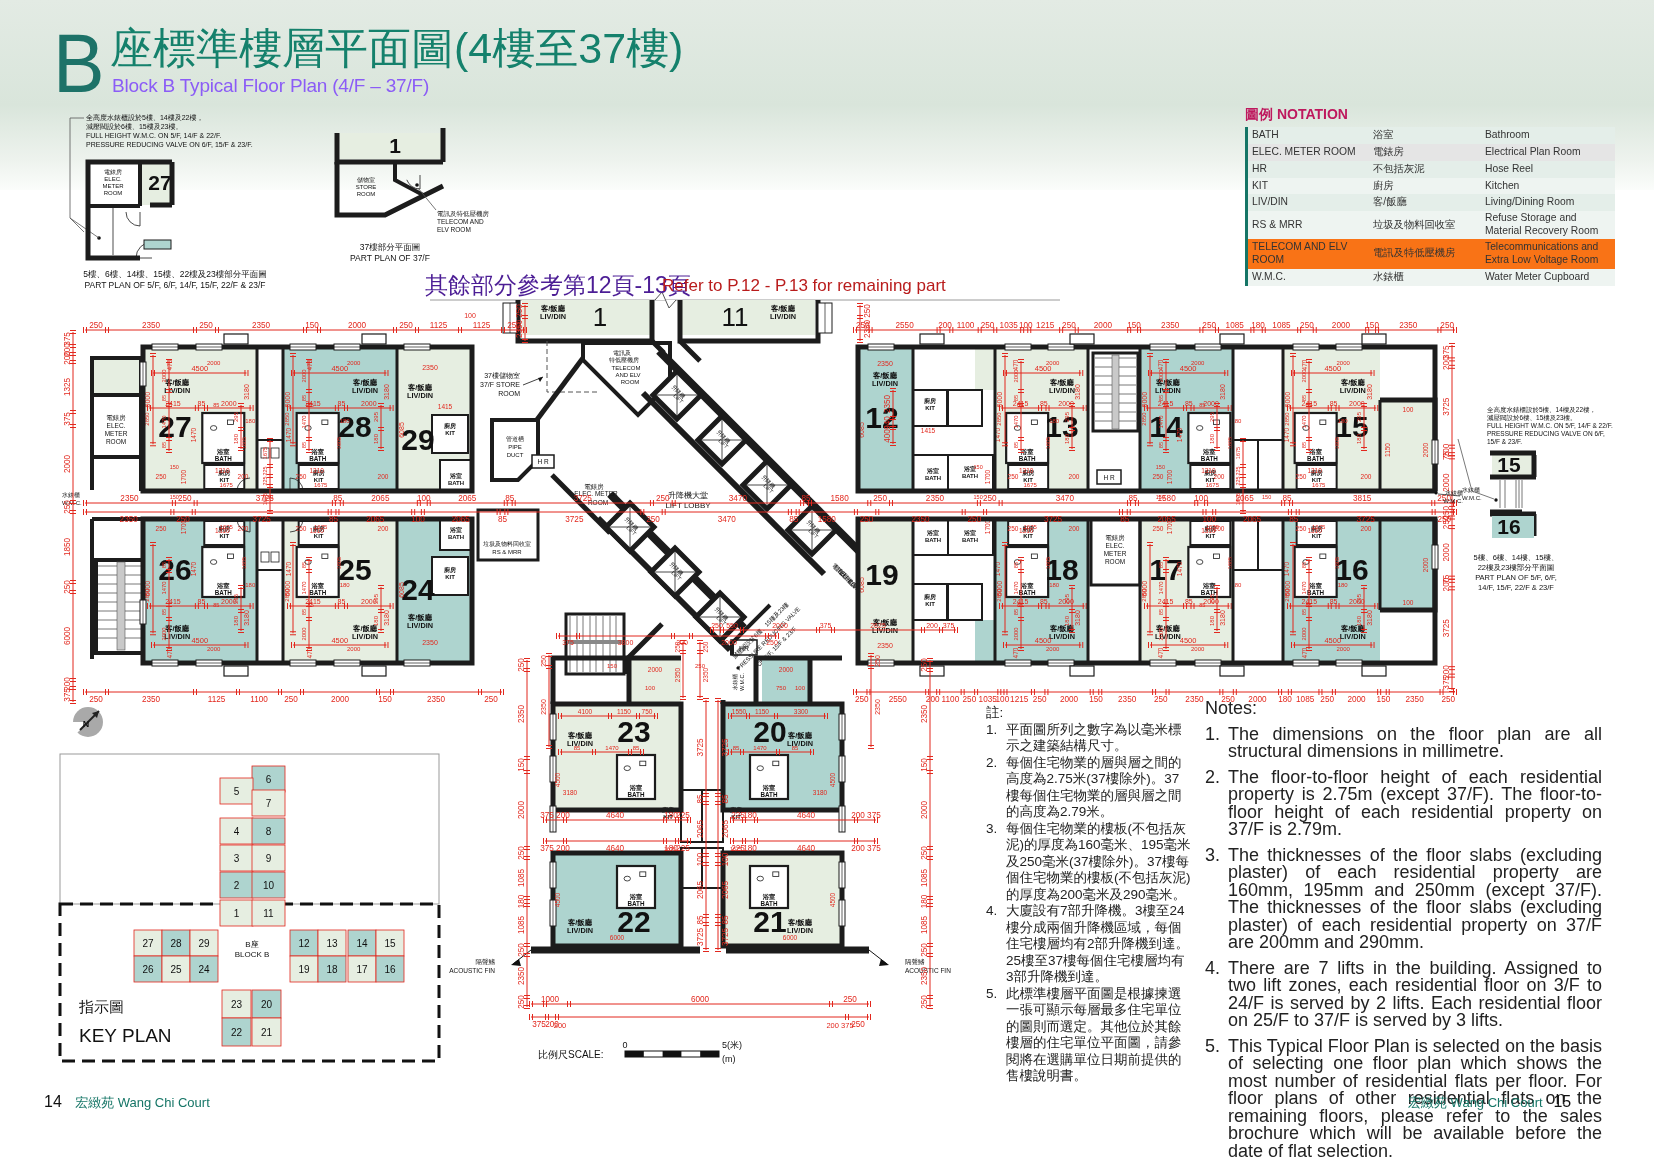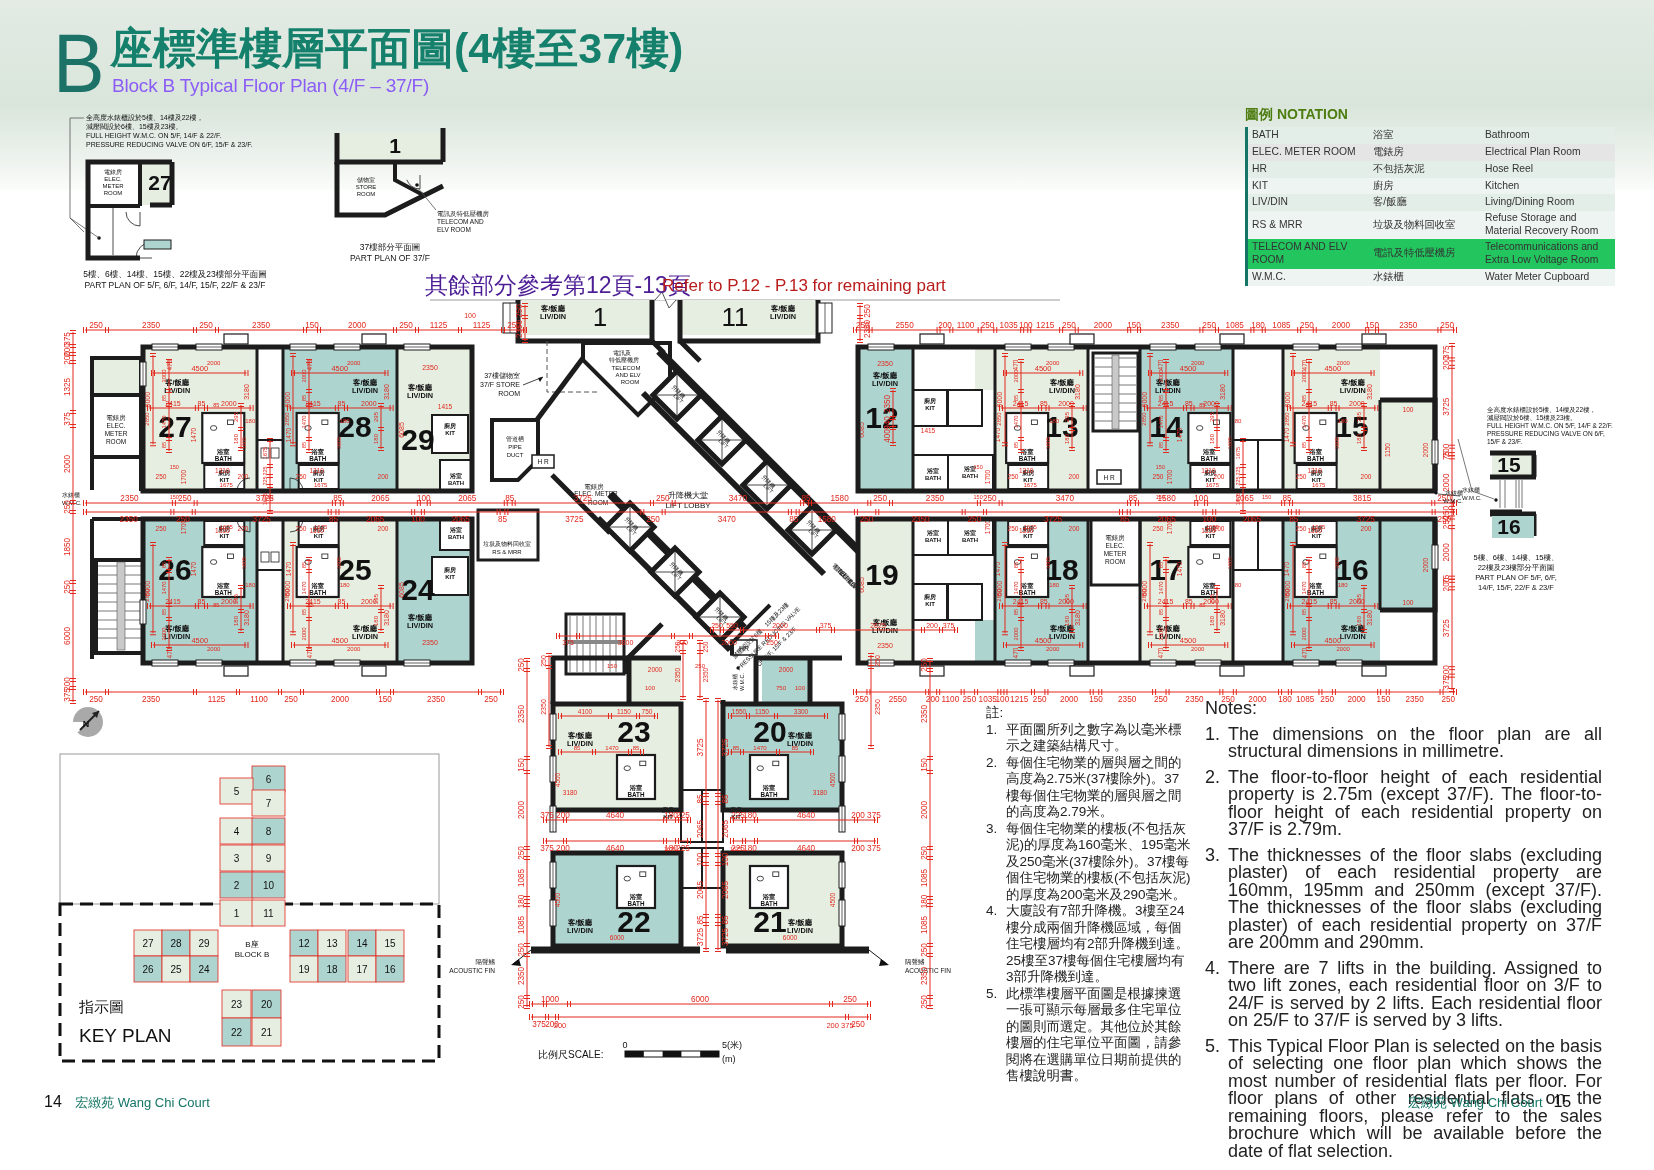--- a/index.html
+++ b/index.html
@@ -3,21 +3,21 @@
 html,body{margin:0;padding:0;background:#fff;width:1654px;height:1170px;overflow:hidden}
 body{font-family:"Liberation Sans",sans-serif;position:relative}
 .abs{position:absolute}
 </style></head>
 <body>
 
 <div class="abs" style="left:0;top:0;width:1654px;height:190px;background:linear-gradient(180deg,#e3ebe4 0%,#d9e5db 55%,#eef3ee 85%,#fbfdfb 100%)"></div>
 
 <div class="abs" style="left:53px;top:21px;font-size:84px;font-weight:400;color:#1d7268;line-height:1;transform:scaleX(0.92);transform-origin:left top">B</div>
 
-<div class="abs" style="left:110px;top:27px;font-size:43px;font-weight:bold;color:#15816c;line-height:1">座標準樓層平面圖(4樓至37樓)</div>
+<div class="abs" style="left:110px;top:27px;font-size:43px;font-weight:normal;color:#15816c;line-height:1">座標準樓層平面圖(4樓至37樓)</div>
 
 <div class="abs" style="left:112px;top:75px;font-size:19px;font-weight:normal;color:#8b5cf6;letter-spacing:-0.2px">Block B Typical Floor Plan (4/F – 37/F)</div>
 
 <div class="abs" style="left:0;top:0"><svg width="1654" height="1170" viewBox="0 0 1654 1170" font-family="Liberation Sans, sans-serif">
       <path d="M430 300 H1060" stroke="#9a9a9a" stroke-width="1" fill="none"></path>
       <path d="M655 300 l7 -8 l7 16 l7 -8" stroke="#555" stroke-width="1" fill="#fff"></path>
       <rect x="522" y="300" width="128" height="35" fill="#e6eee1"></rect>
       <text x="600" y="326" font-size="26" fill="#111" text-anchor="middle" font-weight="normal">1</text>
       <text x="553" y="311" font-size="7.3" fill="#111" text-anchor="middle" font-weight="bold">客/飯廳</text>
       <text x="553" y="319" font-size="7.3" fill="#111" text-anchor="middle" font-weight="bold">LIV/DIN</text>
@@ -1716,21 +1716,21 @@
         <rect x="625.0" y="1051" width="18.8" height="6" fill="#111"></rect>
         <rect x="662.6" y="1051" width="18.8" height="6" fill="#111"></rect>
         <rect x="700.2" y="1051" width="18.8" height="6" fill="#111"></rect>
       </g>
     </svg></div>
 
 <div class="abs" style="left:425px;top:270px;font-size:23px;color:#4c1d95">其餘部分參考第12頁-13頁</div>
 
 <div class="abs" style="left:662px;top:276px;font-size:17px;color:#b91c1c">Refer to P.12 - P.13 for remaining part</div>
 
-<div class="abs" style="left:1245px;top:106px;font-size:14px;font-weight:bold;color:#4d7c0f">圖例 NOTATION</div>
+<div class="abs" style="left:1245px;top:106px;font-size:14px;font-weight:bold;color:#be185d">圖例 NOTATION</div>
 
 <div class="abs" style="left:1245px;top:127px;width:367px;border-left:3px solid #157566;font-size:10.5px;color:#333">
 <table style="border-collapse:collapse;width:100%;font-size:10.3px;line-height:1.25">
 <tbody>
         <tr style="background:#e4eee9">
           <td style="width:120px;padding:2px 0 2px 4px">BATH</td>
           <td style="width:110px">浴室</td>
           <td>Bathroom</td>
         </tr>
 <tr style="background:#e5e5e5">
@@ -1751,21 +1751,21 @@
 <tr style="background:#e4eee9">
           <td style="padding:2px 0 2px 4px">LIV/DIN</td>
           <td>客/飯廳</td>
           <td>Living/Dining Room</td>
         </tr>
 <tr style="background:#eef4f1">
           <td style="padding:2px 0 2px 4px">RS &amp; MRR</td>
           <td>垃圾及物料回收室</td>
           <td>Refuse Storage and<br>Material Recovery Room</td>
         </tr>
-<tr style="background:#22c55e">
+<tr style="background:#f97316">
           <td style="padding:2px 0 2px 4px">TELECOM AND ELV<br>ROOM</td>
           <td>電訊及特低壓機房</td>
           <td>Telecommunications and<br>Extra Low Voltage Room</td>
         </tr>
 <tr style="background:#eef4f1">
           <td style="padding:2px 0 2px 4px">W.M.C.</td>
           <td>水錶櫃</td>
           <td>Water Meter Cupboard</td>
         </tr>
 </tbody>

